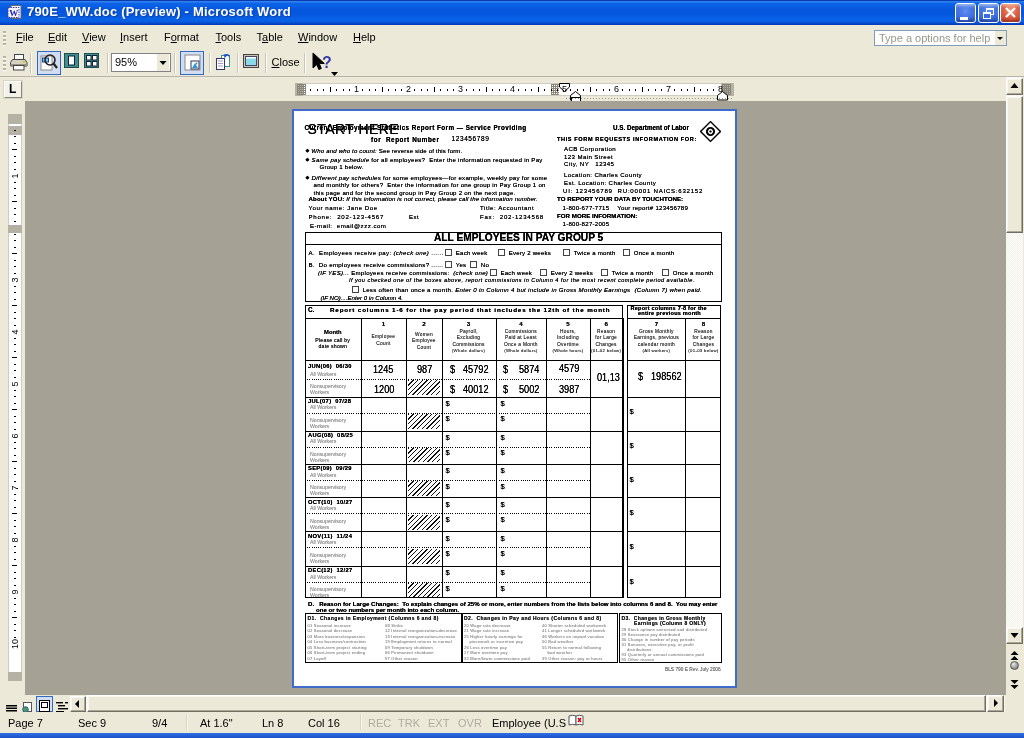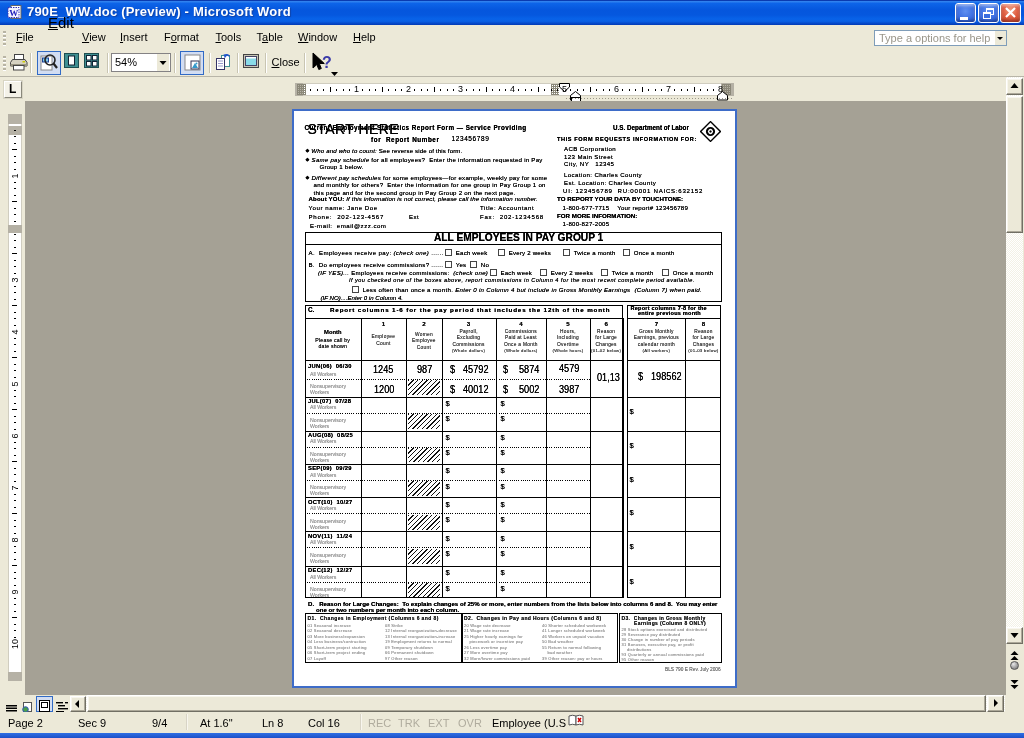--- a/index.html
+++ b/index.html
@@ -20,21 +20,21 @@
     <div style="position:absolute;left:4px;top:8px;width:8px;height:7px;border:1px solid #fff;border-top-width:2px;background:#3a6ee0;"></div>
   </div>
 <div style="position:absolute;left:1000px;top:3px;width:21px;height:20px;border-radius:3px;border:1px solid #fff;background:radial-gradient(circle at 50% 35%, #f0a080 0%, #e06044 45%, #c83a18 100%);box-shadow:inset 0 -2px 3px rgba(0,0,30,0.3), inset 0 2px 3px rgba(255,255,255,0.5);">
     <svg width="19" height="18" style="position:absolute;left:0;top:0">
       <path d="M5 4 L14 13 M14 4 L5 13" stroke="#fff" stroke-width="2.2"></path>
     </svg>
   </div>
 <div style="position:absolute;left:0;top:25px;width:1024px;height:25px;background:#ece9d8;"></div>
 <div style="position:absolute;left:3px;top:30px;width:3px;height:16px;background:repeating-linear-gradient(#ece9d8 0,#ece9d8 1px,#b8b4a4 1px,#b8b4a4 3px,#fff 3px,#fff 4px);"></div>
 <div style="position:absolute;left:16px;top:31px;font-size:11px;color:#000;"><u>F</u>ile</div>
-<div style="position:absolute;left:48px;top:14px;font-size:15px;color:#000;"><u>E</u>dit</div>
+<div style="position:absolute;left:48px;top:31px;font-size:11px;color:#000;"><u>E</u>dit</div>
 <div style="position:absolute;left:82px;top:31px;font-size:11px;color:#000;"><u>V</u>iew</div>
 <div style="position:absolute;left:120px;top:31px;font-size:11px;color:#000;"><u>I</u>nsert</div>
 <div style="position:absolute;left:164px;top:31px;font-size:11px;color:#000;">F<u>o</u>rmat</div>
 <div style="position:absolute;left:215.5px;top:31px;font-size:11px;color:#000;"><u>T</u>ools</div>
 <div style="position:absolute;left:256.5px;top:31px;font-size:11px;color:#000;">T<u>a</u>ble</div>
 <div style="position:absolute;left:298px;top:31px;font-size:11px;color:#000;"><u>W</u>indow</div>
 <div style="position:absolute;left:353px;top:31px;font-size:11px;color:#000;"><u>H</u>elp</div>
 <div style="position:absolute;left:874px;top:30px;width:133px;height:16px;background:#fff;border:1px solid #7f9db9;"></div>
 <div style="position:absolute;left:879px;top:32px;font-size:11px;color:#9a968a;">Type a options for help</div>
 <div style="position:absolute;left:995px;top:31px;width:11px;height:14px;background:#ece9d8;"><svg width="11" height="14">
@@ -63,21 +63,21 @@
     </svg></div>
 <div style="position:absolute;left:84px;top:53px;width:16px;height:16px;"><svg width="16" height="16">
       <rect x="0.5" y="0.5" width="14" height="14" fill="#3f8f92" stroke="#1e4e50"></rect>
       <rect x="2.5" y="2.5" width="4.5" height="4.5" fill="#fff" stroke="#123"></rect>
       <rect x="8.5" y="2.5" width="4.5" height="4.5" fill="#fff" stroke="#123"></rect>
       <rect x="2.5" y="8.5" width="4.5" height="4.5" fill="#fff" stroke="#123"></rect>
       <rect x="8.5" y="8.5" width="4.5" height="4.5" fill="#fff" stroke="#123"></rect>
     </svg></div>
 <div style="position:absolute;left:106.5px;top:53px;width:1px;height:20px;background:#c9c5b2;box-shadow:1px 0 0 #fff;"></div>
 <div style="position:absolute;left:110.5px;top:53px;width:60px;height:19px;background:#fff;border:1px solid #848284;"></div>
-<div style="position:absolute;left:115px;top:56px;font-size:11px;color:#000;">54%</div>
+<div style="position:absolute;left:115px;top:56px;font-size:11px;color:#000;">95%</div>
 <div style="position:absolute;left:157px;top:54px;width:12px;height:17px;background:#ece9d8;"><svg width="12" height="17">
       <polygon points="2.5,7 9.5,7 6,11" fill="#000"></polygon>
     </svg></div>
 <div style="position:absolute;left:174px;top:53px;width:1px;height:20px;background:#c9c5b2;box-shadow:1px 0 0 #fff;"></div>
 <div style="position:absolute;left:180px;top:51px;width:24px;height:24px;border:1px solid #316ac5;background:#d2ddf2;"></div>
 <div style="position:absolute;left:184px;top:54px;width:17px;height:17px;"><svg width="17" height="17">
       <rect x="1" y="1" width="15" height="15" fill="#fff" stroke="#888"></rect>
       <rect x="7" y="7" width="8" height="8" fill="#fff" stroke="#335"></rect>
       <polygon points="8,14 11,9 14,14" fill="#39c"></polygon>
       <circle cx="12.5" cy="9.5" r="1" fill="#39c"></circle>
@@ -313,21 +313,21 @@
 <div style="position:absolute;left:313.5px;top:189.0px;font-size:6.1px;line-height:7.1px;white-space:nowrap;color:#000;letter-spacing:0.25px;text-shadow:0 0 0.35px currentColor;">this page and for the second group in Pay Group 2 on the next page.</div>
 <div style="position:absolute;left:308.5px;top:195.3px;font-size:6.1px;line-height:7.1px;white-space:nowrap;color:#000;letter-spacing:0.15px;text-shadow:0 0 0.35px currentColor;"><b>About YOU:</b> <i>If this information is not correct, please call the information number.</i></div>
 <div style="position:absolute;left:308.5px;top:204.3px;font-size:6.1px;line-height:7.1px;white-space:nowrap;color:#000;letter-spacing:0.55px;text-shadow:0 0 0.35px currentColor;">Your name: Jane Doe</div>
 <div style="position:absolute;left:480.0px;top:204.3px;font-size:6.1px;line-height:7.1px;white-space:nowrap;color:#000;letter-spacing:0.55px;text-shadow:0 0 0.35px currentColor;">Title: Accountant</div>
 <div style="position:absolute;left:308.5px;top:213.0px;font-size:6.1px;line-height:7.1px;white-space:nowrap;color:#000;letter-spacing:0.75px;text-shadow:0 0 0.35px currentColor;">Phone:&nbsp; 202-123-4567</div>
 <div style="position:absolute;left:409.0px;top:213.0px;font-size:6.1px;line-height:7.1px;white-space:nowrap;color:#000;letter-spacing:0.5px;text-shadow:0 0 0.35px currentColor;">Ext</div>
 <div style="position:absolute;left:480.0px;top:213.0px;font-size:6.1px;line-height:7.1px;white-space:nowrap;color:#000;letter-spacing:0.75px;text-shadow:0 0 0.35px currentColor;">Fax:&nbsp; 202-1234568</div>
 <div style="position:absolute;left:310.0px;top:221.8px;font-size:6.1px;line-height:7.1px;white-space:nowrap;color:#000;letter-spacing:0.5px;text-shadow:0 0 0.35px currentColor;">E-mail:&nbsp; email@zzz.com</div>
 <div style="position:absolute;left:304.5px;top:231.5px;width:417px;height:70.5px;border:1px solid #000;"></div>
 <div style="position:absolute;left:304.5px;top:243.5px;width:417px;height:1px;background:#000;"></div>
-<div style="position:absolute;left:434.0px;top:231.9px;font-size:10.2px;line-height:11.2px;white-space:nowrap;color:#000;font-weight:bold;text-shadow:0 0 0.35px currentColor;line-height:11px;">ALL EMPLOYEES IN PAY GROUP 1</div>
+<div style="position:absolute;left:434.0px;top:231.9px;font-size:10.2px;line-height:11.2px;white-space:nowrap;color:#000;font-weight:bold;text-shadow:0 0 0.35px currentColor;line-height:11px;">ALL EMPLOYEES IN PAY GROUP 5</div>
 <div style="position:absolute;left:308.5px;top:248.8px;font-size:6.1px;line-height:7.1px;white-space:nowrap;color:#000;letter-spacing:0.35px;text-shadow:0 0 0.35px currentColor;">A.&nbsp; Employees receive pay: <i>(check one)</i> ......</div>
 <div style="position:absolute;left:445.0px;top:248.8px;font-size:6.1px;line-height:7.1px;white-space:nowrap;color:#000;letter-spacing:0.2px;text-shadow:0 0 0.35px currentColor;"><span style="display:inline-block;width:5px;height:5px;border:1px solid #444;background:#fff;vertical-align:-1px;"></span>&nbsp; Each week</div>
 <div style="position:absolute;left:498.0px;top:248.8px;font-size:6.1px;line-height:7.1px;white-space:nowrap;color:#000;letter-spacing:0.2px;text-shadow:0 0 0.35px currentColor;"><span style="display:inline-block;width:5px;height:5px;border:1px solid #444;background:#fff;vertical-align:-1px;"></span>&nbsp; Every 2 weeks</div>
 <div style="position:absolute;left:563.0px;top:248.8px;font-size:6.1px;line-height:7.1px;white-space:nowrap;color:#000;letter-spacing:0.2px;text-shadow:0 0 0.35px currentColor;"><span style="display:inline-block;width:5px;height:5px;border:1px solid #444;background:#fff;vertical-align:-1px;"></span>&nbsp; Twice a month</div>
 <div style="position:absolute;left:623.0px;top:248.8px;font-size:6.1px;line-height:7.1px;white-space:nowrap;color:#000;letter-spacing:0.2px;text-shadow:0 0 0.35px currentColor;"><span style="display:inline-block;width:5px;height:5px;border:1px solid #444;background:#fff;vertical-align:-1px;"></span>&nbsp; Once a month</div>
 <div style="position:absolute;left:308.5px;top:260.6px;font-size:6.1px;line-height:7.1px;white-space:nowrap;color:#000;letter-spacing:0.3px;text-shadow:0 0 0.35px currentColor;">B.&nbsp; Do employees receive commissions? ......</div>
 <div style="position:absolute;left:445.0px;top:260.6px;font-size:6.1px;line-height:7.1px;white-space:nowrap;color:#000;letter-spacing:0.2px;text-shadow:0 0 0.35px currentColor;"><span style="display:inline-block;width:5px;height:5px;border:1px solid #444;background:#fff;vertical-align:-1px;"></span>&nbsp; Yes</div>
 <div style="position:absolute;left:470.0px;top:260.6px;font-size:6.1px;line-height:7.1px;white-space:nowrap;color:#000;letter-spacing:0.2px;text-shadow:0 0 0.35px currentColor;"><span style="display:inline-block;width:5px;height:5px;border:1px solid #444;background:#fff;vertical-align:-1px;"></span>&nbsp; No</div>
 <div style="position:absolute;left:318.0px;top:269.3px;font-size:6.1px;line-height:7.1px;white-space:nowrap;color:#000;letter-spacing:0.27px;text-shadow:0 0 0.35px currentColor;"><i>(IF YES)...</i> Employees receive commissions:&nbsp; <i>(check one)</i></div>
 <div style="position:absolute;left:489.7px;top:269.3px;font-size:6.1px;line-height:7.1px;white-space:nowrap;color:#000;letter-spacing:0.2px;text-shadow:0 0 0.35px currentColor;"><span style="display:inline-block;width:5px;height:5px;border:1px solid #444;background:#fff;vertical-align:-1px;"></span>&nbsp; Each week</div>
@@ -588,21 +588,21 @@
     </svg></div>
 <div style="position:absolute;left:70px;top:696px;width:16px;height:16px;background:#ece9d8;border:1px solid;border-color:#fff #716f64 #716f64 #fff;box-shadow:inset -1px -1px 0 #aca899,inset 1px 1px 0 #f8f6ee;"><svg width="14" height="14">
       <polygon points="8,3 8,11 4,7" fill="#000"></polygon>
     </svg></div>
 <div style="position:absolute;left:86px;top:695px;width:919px;height:17px;background:#f3f1e6;background-image:conic-gradient(#fff 25%,transparent 0 50%,#fff 0 75%,transparent 0);background-size:2px 2px;"></div>
 <div style="position:absolute;left:87px;top:695px;width:899px;height:17px;background:#ece9d8;border:1px solid;border-color:#fff #716f64 #716f64 #fff;box-shadow:inset -1px -1px 0 #aca899,inset 1px 1px 0 #f8f6ee;"></div>
 <div style="position:absolute;left:987px;top:695px;width:17px;height:17px;background:#ece9d8;border:1px solid;border-color:#fff #716f64 #716f64 #fff;box-shadow:inset -1px -1px 0 #aca899,inset 1px 1px 0 #f8f6ee;"><svg width="15" height="15">
       <polygon points="6,3 6,11 10,7" fill="#000"></polygon>
     </svg></div>
 <div style="position:absolute;left:0;top:712px;width:1024px;height:21px;background:#ece9d8;"></div>
-<div style="position:absolute;left:8px;top:717px;font-size:11px;color:#000;">Page 2</div>
+<div style="position:absolute;left:8px;top:717px;font-size:11px;color:#000;">Page 7</div>
 <div style="position:absolute;left:78px;top:717px;font-size:11px;color:#000;">Sec 9</div>
 <div style="position:absolute;left:152px;top:717px;font-size:11px;color:#000;">9/4</div>
 <div style="position:absolute;left:200px;top:717px;font-size:11px;color:#000;">At 1.6"</div>
 <div style="position:absolute;left:262px;top:717px;font-size:11px;color:#000;">Ln 8</div>
 <div style="position:absolute;left:308px;top:717px;font-size:11px;color:#000;">Col 16</div>
 <div style="position:absolute;left:368px;top:717px;font-size:11px;color:#b0ac9e;">REC</div>
 <div style="position:absolute;left:398px;top:717px;font-size:11px;color:#b0ac9e;">TRK</div>
 <div style="position:absolute;left:428px;top:717px;font-size:11px;color:#b0ac9e;">EXT</div>
 <div style="position:absolute;left:458px;top:717px;font-size:11px;color:#b0ac9e;">OVR</div>
 <div style="position:absolute;left:492px;top:717px;font-size:11px;color:#000;">Employee (U.S</div>

